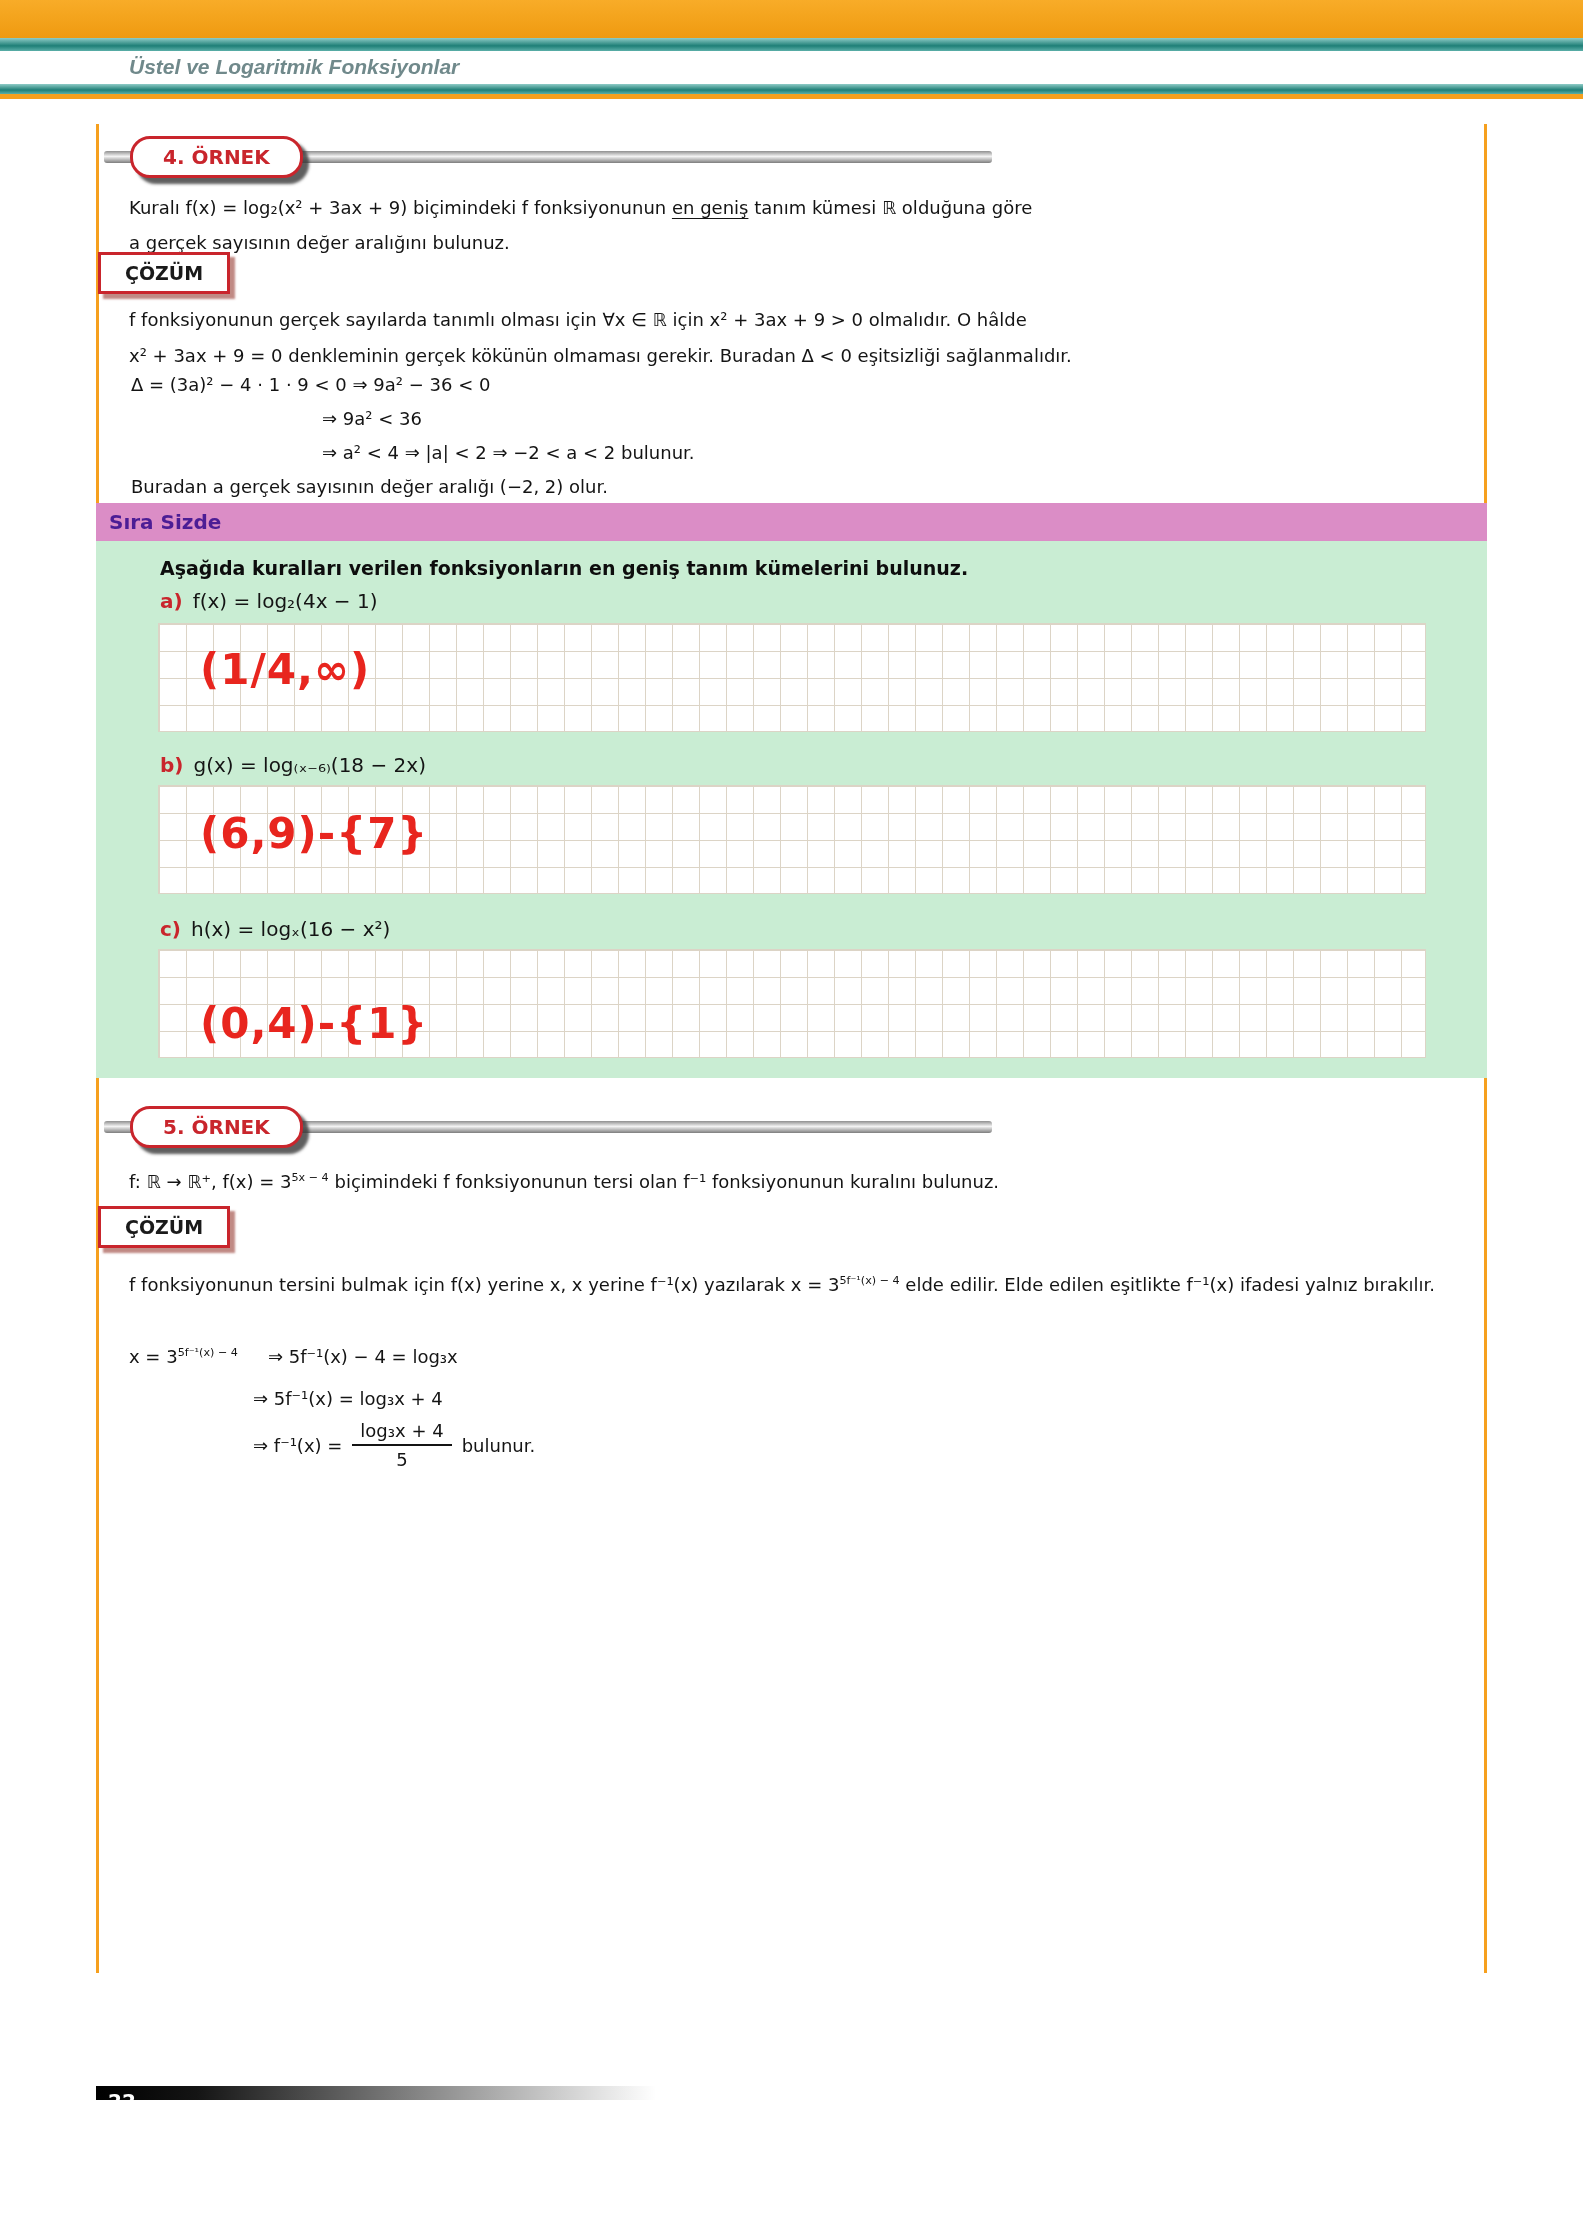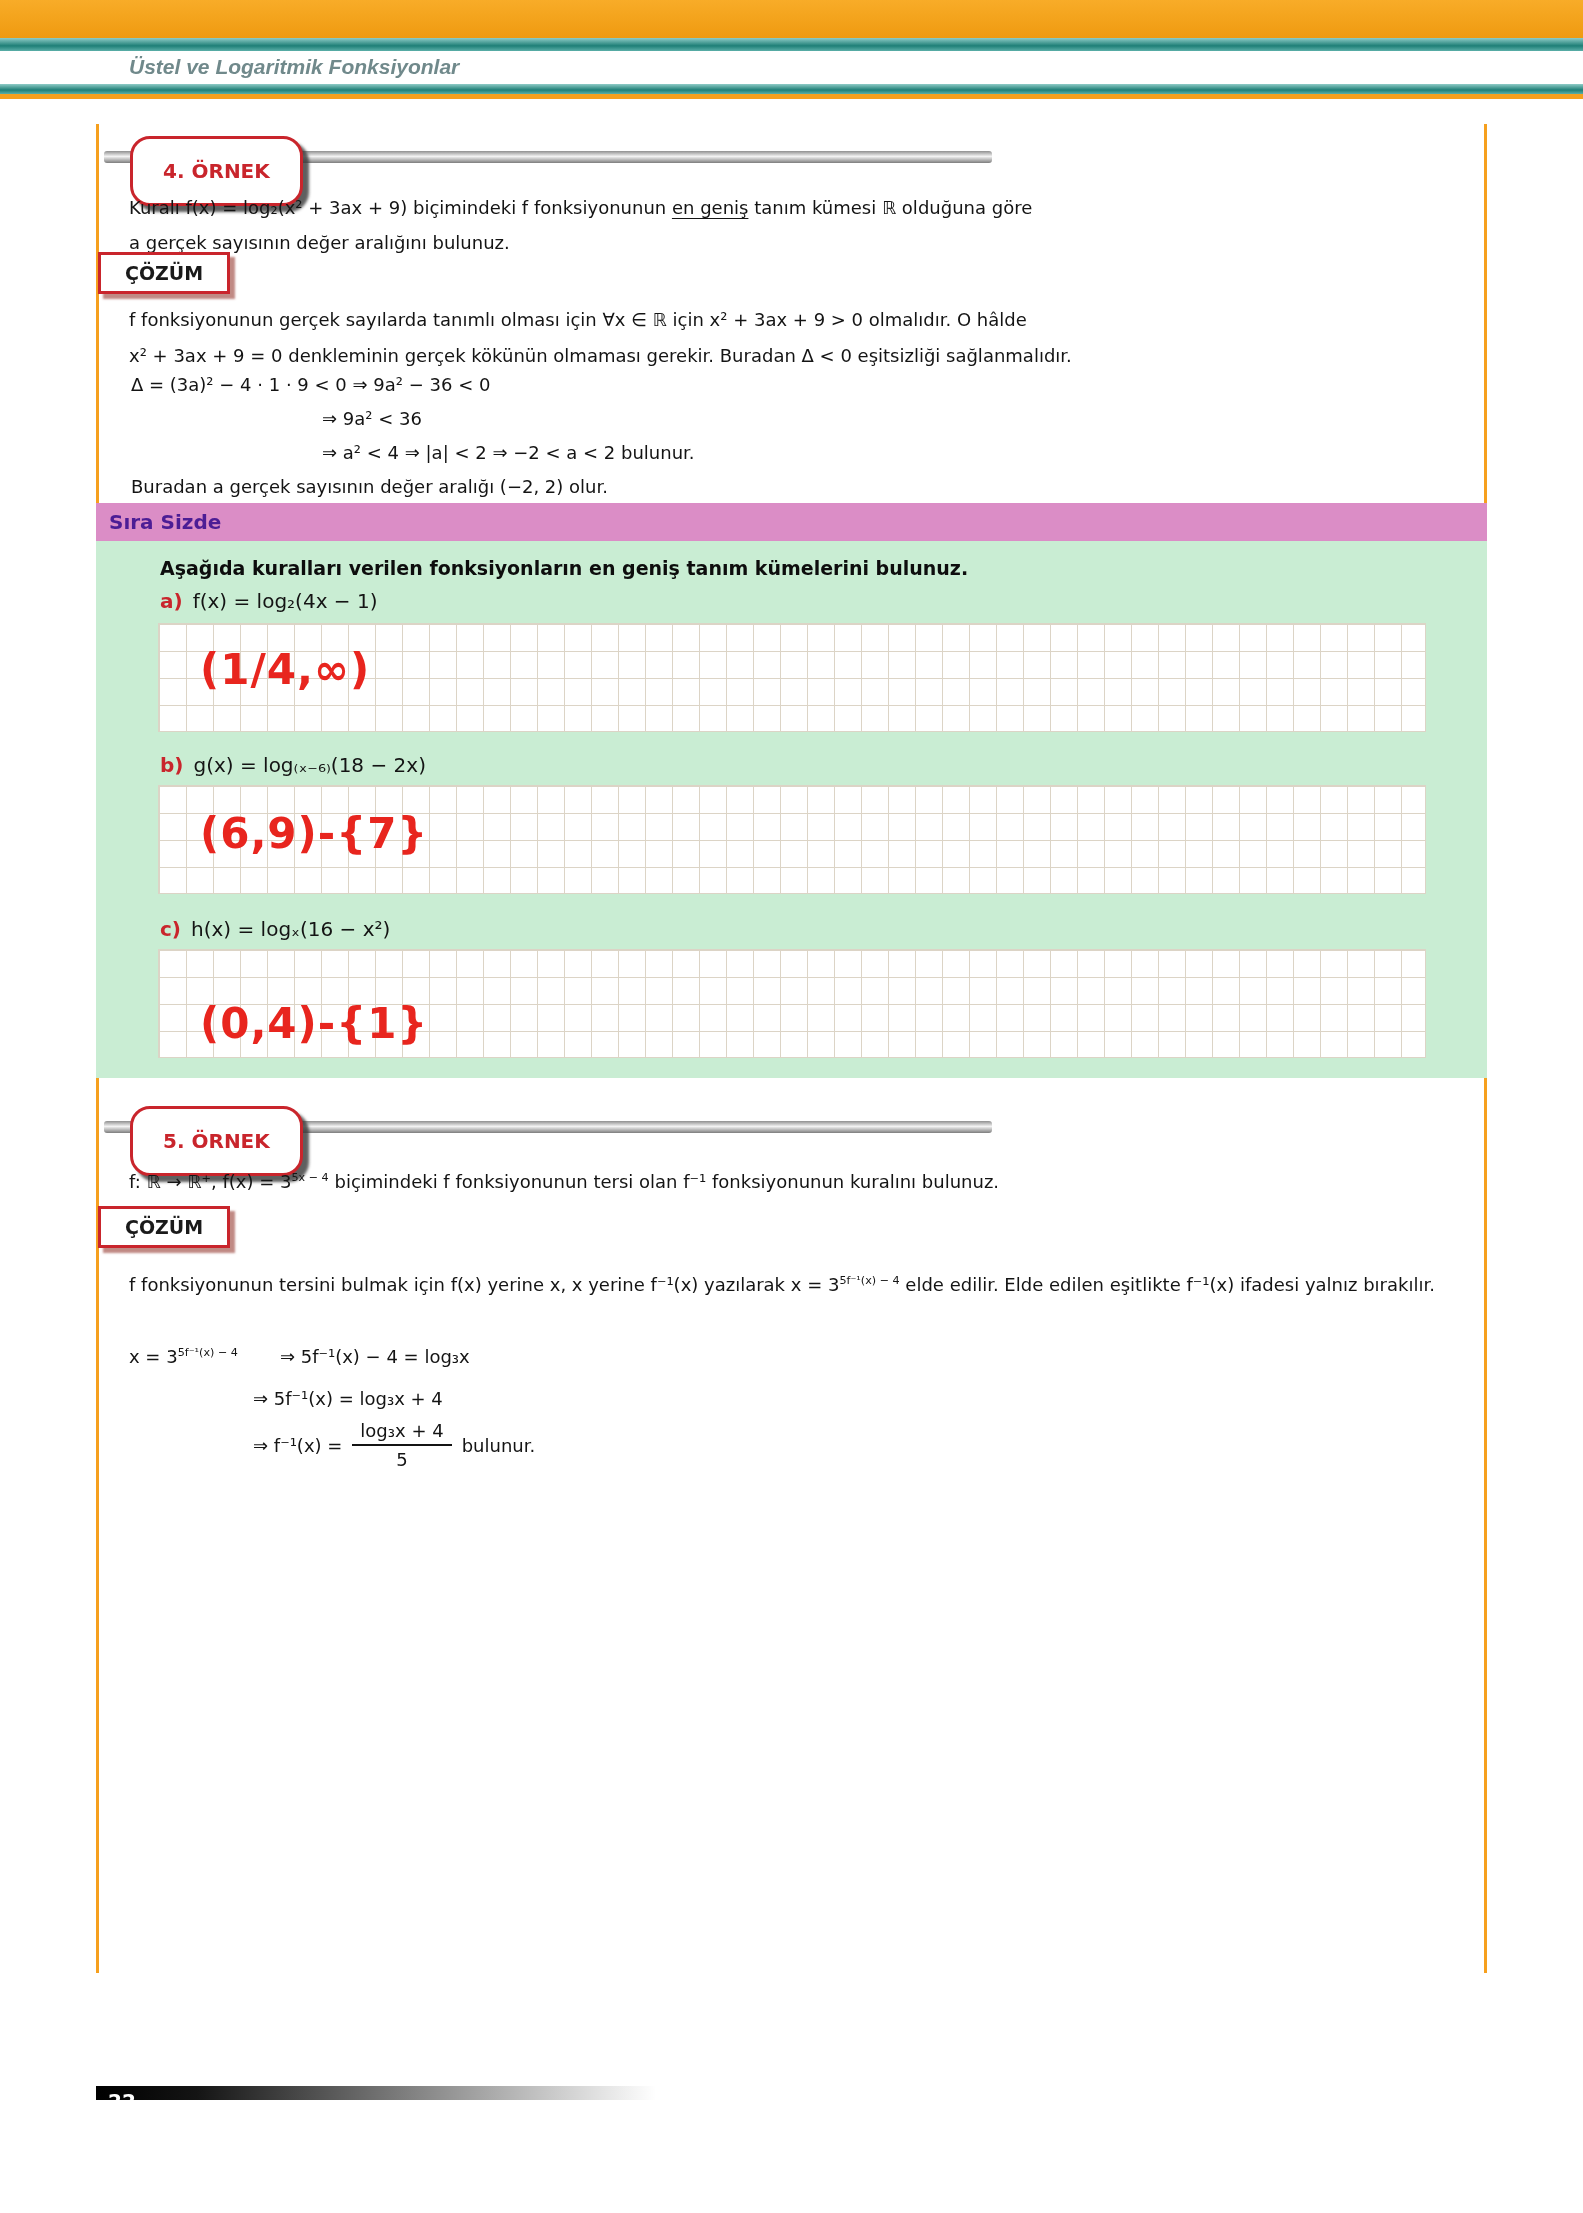--- a/index.html
+++ b/index.html
@@ -30,32 +30,32 @@
   .hdr-orange-rule{position:absolute;left:0;top:94px;width:100%;height:5px;background:var(--orange);}
 
   
   .content-frame{position:absolute;left:96px;top:124px;width:1391px;height:1849px;
     border-left:3px solid var(--orange);border-right:3px solid var(--orange);background:#ffffff;}
 
   
   .metal-line{position:absolute;height:12px;border-radius:3px;
     background:linear-gradient(to bottom,#8f8f8f,#f4f4f4 45%,#7d7d7d);}
   .example-badge{position:absolute;background:#ffffff;border:3px solid var(--red);
-    border-radius:20px;padding:20px 30px;font-size:20px;font-weight:bold;color:var(--red);
+    border-radius:20px;padding:6px 30px;font-size:20px;font-weight:bold;color:var(--red);
     white-space:nowrap;box-shadow:6px 6px 3px rgba(55,55,55,0.8);}
   .cozum-badge{position:absolute;background:#ffffff;border:3px solid var(--red);
     padding:7px 24px;font-size:19px;font-weight:bold;color:#1a1a1a;white-space:nowrap;
     box-shadow:5px 5px 2px rgba(150,60,50,0.6);}
 
   
   .text{position:absolute;font-size:18px;color:var(--text);line-height:35px;}
   .eq{position:absolute;font-size:18px;color:var(--text);white-space:nowrap;}
   .u{text-decoration:underline;text-underline-offset:4px;}
   sup{font-size:0.62em;}
-  .eq-gap{margin-left:42px;}
+  .eq-gap{margin-left:30px;}
 
   
   .sira-bar{position:absolute;left:96px;top:503px;width:1391px;height:38px;background:var(--pink);
     color:#4c1d95;font-weight:bold;font-size:20px;line-height:38px;padding-left:13px;}
   .green-section{position:absolute;left:96px;top:541px;width:1391px;height:537px;background:var(--green);}
   .practice-instruction{position:absolute;left:64px;top:16px;font-size:19px;font-weight:bold;color:#0d0d0d;}
   .practice-item{position:absolute;font-size:20px;color:var(--text);white-space:nowrap;}
   .item-label{color:var(--red);font-weight:bold;margin-right:10px;}
   .answer-grid{position:absolute;width:1268px;height:109px;background:#ffffff;
     border:1px solid var(--grid_line);

